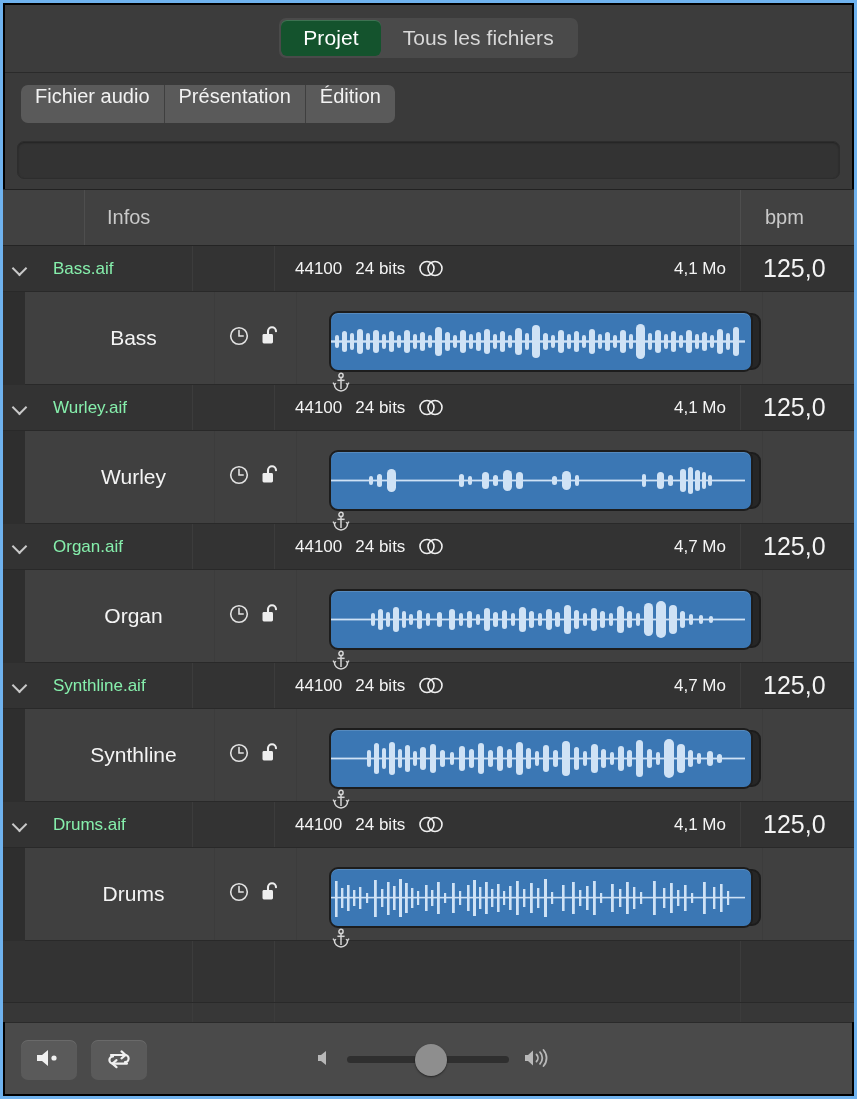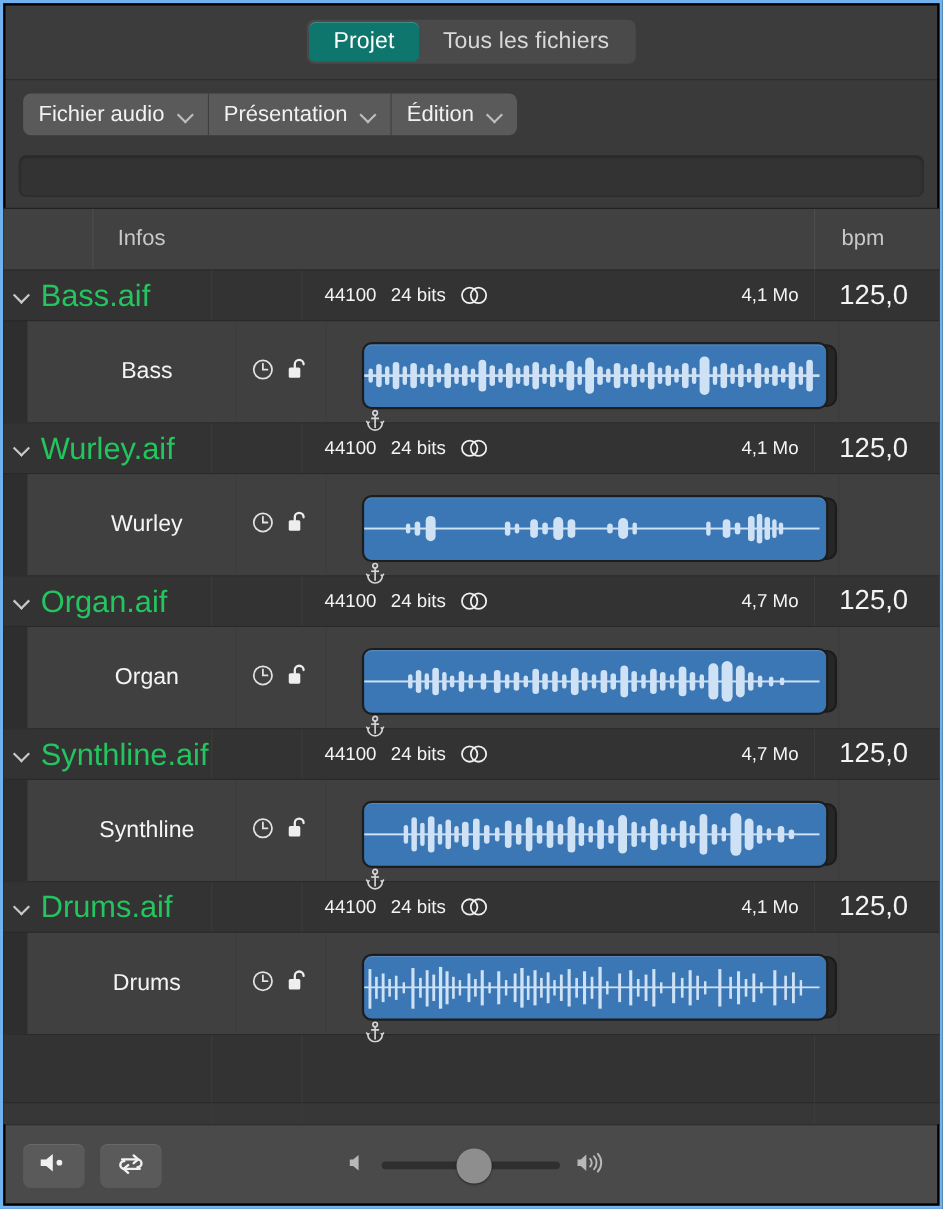--- a/index.html
+++ b/index.html
@@ -49,21 +49,21 @@
   .seg {
     display: flex; align-items: center; justify-content: center;
     padding: 0 22px;
     font-size: 21px;
     color: #d8d8d8;
     border-radius: 6px;
     letter-spacing: .1px;
     white-space: nowrap;
   }
   .seg.active {
-    background: #0f766e;
+    background: #14532d;
     color: #ffffff;
     box-shadow: inset 0 1px 0 rgba(255,255,255,.18);
   }
 
   
   .menustrip {
     height: 62px;
     background: #3a3a3a;
     display: flex;
     align-items: center;
@@ -77,20 +77,21 @@
     height: 38px;
     overflow: hidden;
   }
   .menuitem {
     display: flex; align-items: center; gap: 12px;
     padding: 0 14px;
     font-size: 20px;
     color: #f2f2f2;
     border-right: 1px solid #3f3f3f;
     white-space: nowrap;
+    flex-direction: column;
   }
   .menuitem:last-child { border-right: none; }
   .chev {
     display: inline-block;
     width: 13px; height: 13px;
     position: relative;
     opacity: .75;
   }
   .chev::before{
     content:"";
@@ -164,21 +165,21 @@
     width: 18px; height: 18px; position: relative; flex: 0 0 18px;
   }
   .disc::before{
     content:"";
     position:absolute; left:3px; top:3px;
     width: 9px; height: 9px;
     border-right: 2px solid #c9c9c9;
     border-bottom: 2px solid #c9c9c9;
     transform: rotate(45deg);
   }
-  .fname { font-size: 28px; color: #22c55e; }
+  .fname { font-size: 17px; color: #86efac; margin-left: 16px; }
 
   .filerow .c-info {
     padding: 0 14px 0 20px;
     justify-content: space-between;
     font-size: 17px; color: #f4f4f4;
   }
   .infoleft { display: flex; align-items: center; gap: 13px; }
   .stereoicon { width: 26px; height: 17px; display:inline-block; }
   .filerow .c-bpm {
     padding-left: 22px; font-size: 25px; color: #f4f4f4;

